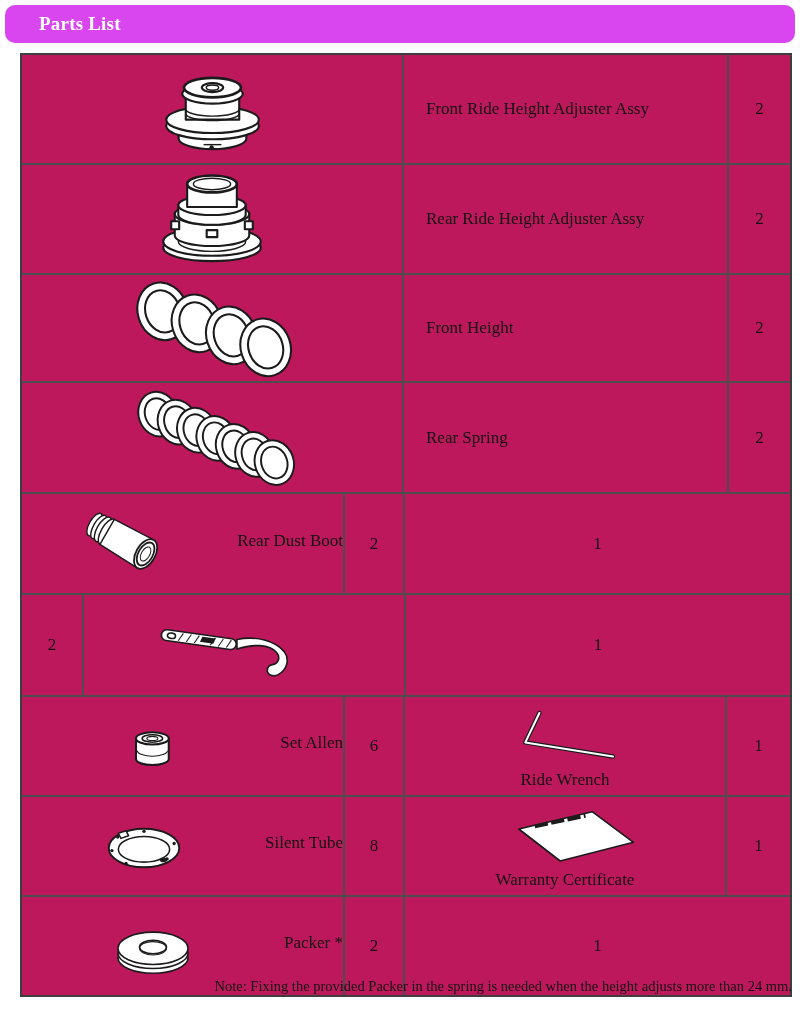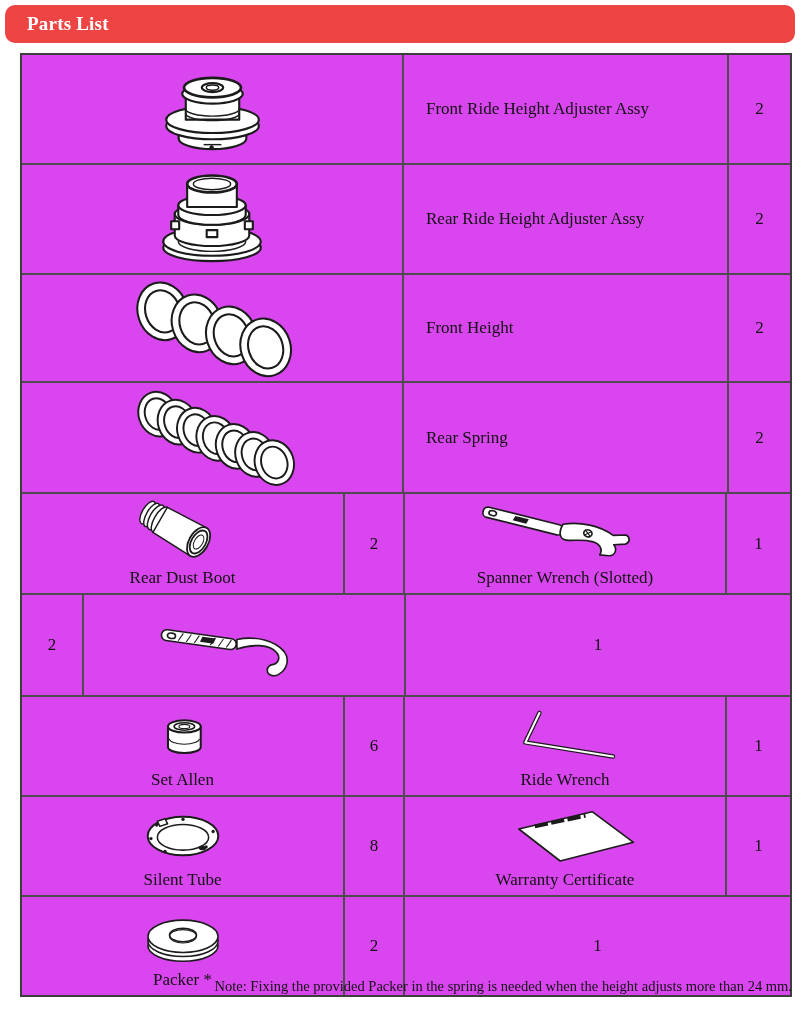--- a/index.html
+++ b/index.html
@@ -1,31 +1,31 @@
 <!DOCTYPE html>
 <html><head>
 <meta charset="utf-8">
 <style>
   html,body{margin:0;padding:0;background:#fff;}
   body{width:800px;height:1028px;position:relative;overflow:hidden;
        font-family:"Liberation Serif","DejaVu Serif",serif;color:#111;}
   .header-bar{position:absolute;left:5px;top:5px;width:790px;height:38px;
-    background:#ef4444;border-radius:10px;display:flex;align-items:center;
-    padding-left:22px;box-sizing:border-box;}
+    background:#d946ef;border-radius:10px;display:flex;align-items:center;
+    padding-left:34px;box-sizing:border-box;}
   .header-bar .title{color:#fff;font-weight:bold;font-size:19px;letter-spacing:.2px;}
   .parts-table{position:absolute;left:20px;top:53px;width:772px;
-    border:2px solid #3e3e3e;box-sizing:border-box;background:#d946ef;}
+    border:2px solid #3e3e3e;box-sizing:border-box;background:#be185d;}
   .tr{display:flex;box-sizing:border-box;}
   .tr + .tr{border-top:2px solid #4d4d4d;}
   .td{box-sizing:border-box;display:flex;align-items:center;justify-content:center;}
   .td + .td{border-left:2px solid #4d4d4d;}
   .f-img{width:380px;}
   .f-name{width:325px;justify-content:flex-start;padding-left:22px;font-size:17px;}
   .f-qty{flex:1;font-size:17px;}
-  .s-img{width:321px;flex-direction:column;}
+  .s-img{width:321px;flex-direction:row;}
   .s-qty1{width:60px;font-size:17px;}
   .s-img2{width:322px;flex-direction:column;}
   .s-qty2{flex:1;font-size:17px;}
   .icon-area{flex:1;display:flex;align-items:center;justify-content:center;width:100%;padding-top:3px;}
   .part-label{text-align:center;padding-bottom:5px;font-size:17px;line-height:1.1;}
   .note{position:absolute;left:20px;top:978px;width:772px;text-align:right;font-size:14.5px;}
   svg{display:block;}
   .ln{fill:#fff;stroke:#1b1b1b;stroke-width:2.4;stroke-linejoin:round;}
   .ln3{fill:#fff;stroke:#1b1b1b;stroke-width:3;stroke-linejoin:round;}
   .thin{fill:none;stroke:#1b1b1b;stroke-width:1.6;}
@@ -157,36 +157,20 @@
             <path class="ln" d="M56,36 L130,33 L130,87 L56,84 Z"></path>
             <ellipse class="ln3" cx="130" cy="60" rx="16" ry="27"></ellipse>
             <ellipse class="ln3" cx="130" cy="60" rx="12" ry="21"></ellipse>
             <ellipse class="thin" cx="130" cy="60" rx="7" ry="13"></ellipse>
           </g>
         </svg>
       </div>
       <div class="part-label">Rear Dust Boot</div>
     </div>
     <div class="td s-qty1">2</div>
-    <div class="td s-img2">
-      <div class="icon-area">
-        <svg width="200" height="66" viewBox="0 0 280 95">
-          <g transform="rotate(14 140 48)">
-            <rect class="ln" x="18" y="38" width="118" height="15" rx="7"></rect>
-            <ellipse class="ln" cx="32" cy="45" rx="5.5" ry="3.5"></ellipse>
-            <rect class="dk" x="78" y="41" width="20" height="7" transform="skewX(-18)"></rect>
-            <path class="ln" d="M134,36 C158,26 186,25 208,34 L226,29 C233,31 234,38 228,42 L212,47 C219,52 218,62 209,64 L196,66 C199,57 192,50 181,50 C165,50 154,56 144,57 C135,58 130,50 134,36 Z"></path>
-            <ellipse class="ln" cx="172" cy="40" rx="6" ry="5"></ellipse>
-            <line x1="167" y1="36" x2="177" y2="44" class="thin"></line>
-            <line x1="167" y1="44" x2="177" y2="36" class="thin"></line>
-          </g>
-        </svg>
-      </div>
-      <div class="part-label">Spanner Wrench (Slotted)</div>
-    </div>
     <div class="td s-qty2">1</div>
   </div>
 
   <div class="tr" style="height:102px">
     <div class="td s-qty1">2</div>
     <div class="td s-img2">
       <div class="icon-area">
         <svg width="200" height="64" viewBox="0 0 280 95">
           <g transform="rotate(8 140 48)">
             <rect class="ln" x="16" y="38" width="112" height="16" rx="8"></rect>

